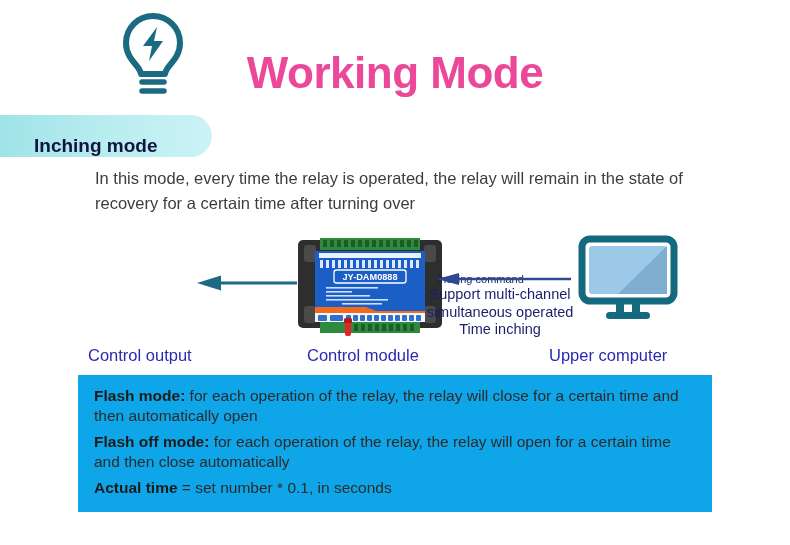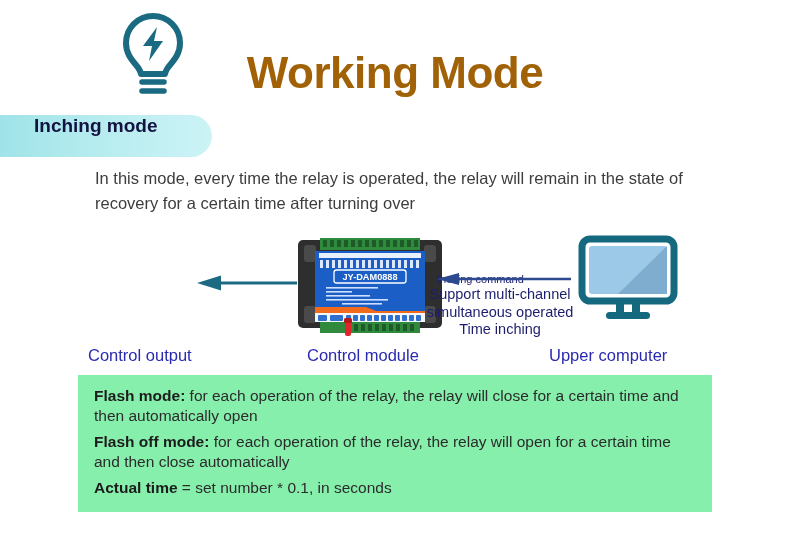--- a/index.html
+++ b/index.html
@@ -18,37 +18,37 @@
 
   
   .page-title {
     position: absolute;
     top: 48px;
     left: 0;
     width: 790px;
     text-align: center;
     font-size: 44px;
     font-weight: bold;
-    color: #a16207;
+    color: #ec4899;
     letter-spacing: -0.5px;
     font-family: "Liberation Sans", sans-serif;
   }
 
   
   .mode-badge {
     position: absolute;
     left: 0;
     top: 115px;
     width: 212px;
     height: 42px;
     border-top-right-radius: 21px;
     border-bottom-right-radius: 21px;
     background: linear-gradient(90deg, #9fe3e8 0%, #b6ecef 45%, #ccf3f6 100%);
     display: flex;
-    align-items: flex-start;
+    align-items: flex-end;
   }
   .mode-badge-label {
     margin-left: 34px;
     font-size: 19px;
     font-weight: bold;
     color: #131342;
     white-space: nowrap;
   }
 
   
@@ -140,21 +140,21 @@
   .caption.c2 { left: 307px; }
   .caption.c3 { left: 549px; text-align: center; }
 
   
   .info-box {
     position: absolute;
     left: 78px;
     top: 375px;
     width: 634px;
     height: 137px;
-    background: #86efac;
+    background: #0ea5e9;
     box-sizing: border-box;
     padding: 11px 16px 0 16px;
   }
   .info-line {
     font-size: 15.5px;
     line-height: 19.5px;
     color: #2b2b2b;
     margin-bottom: 7px;
   }
   .info-line.last { margin-top: 7px; }

